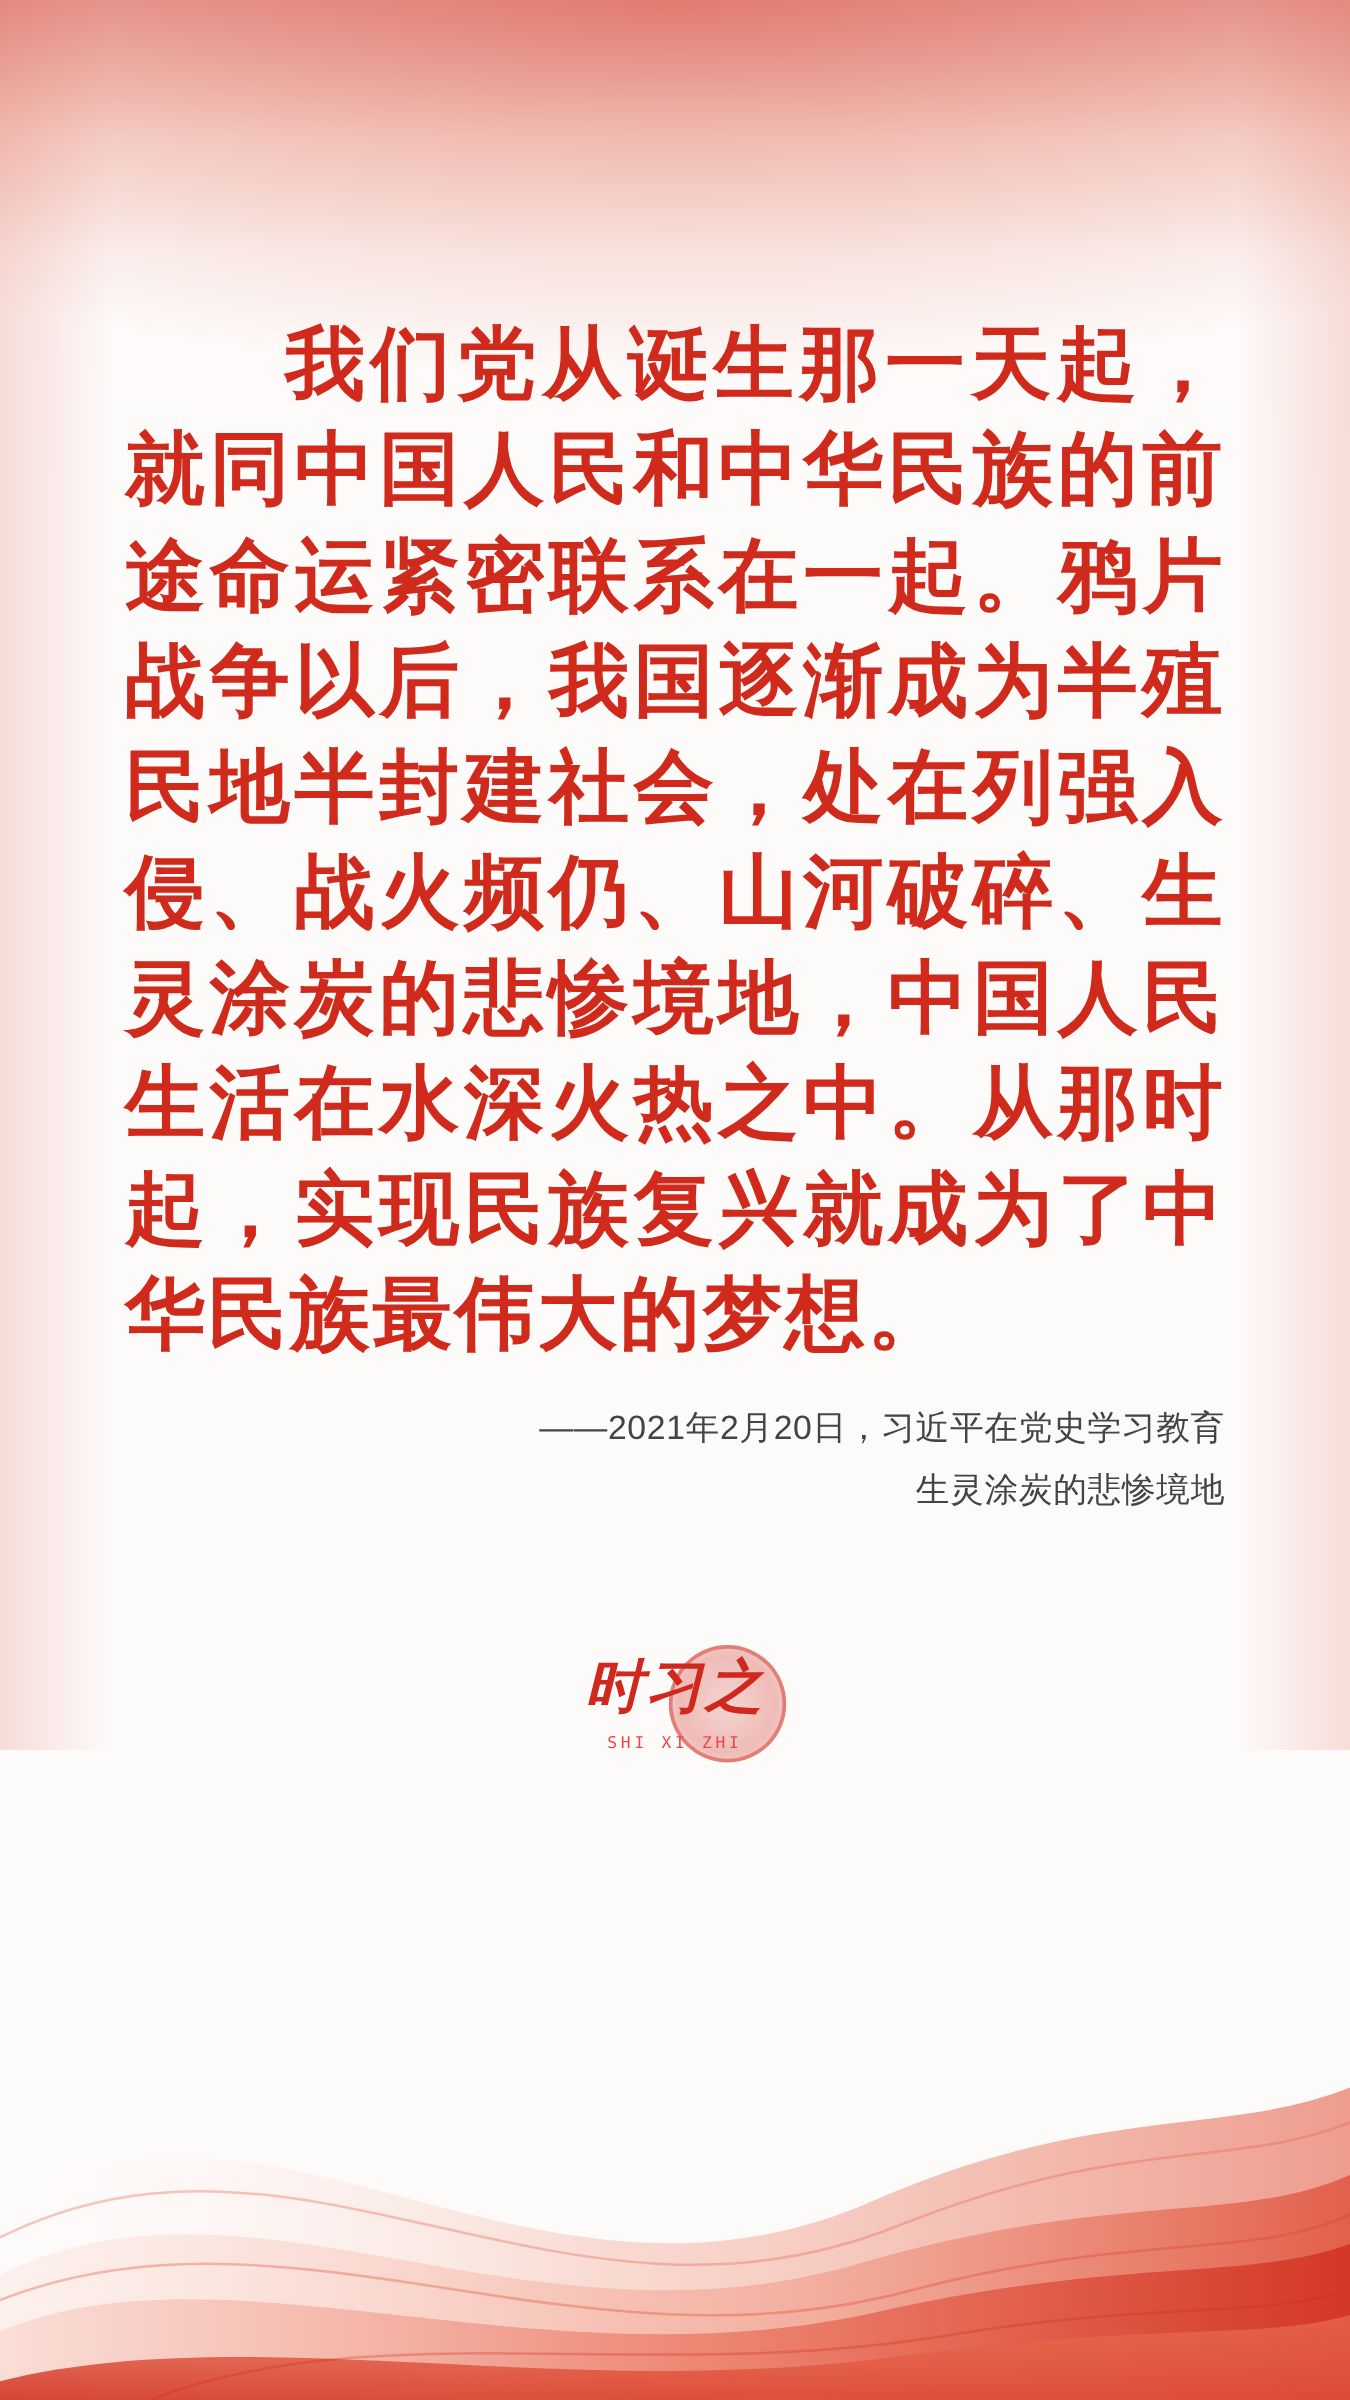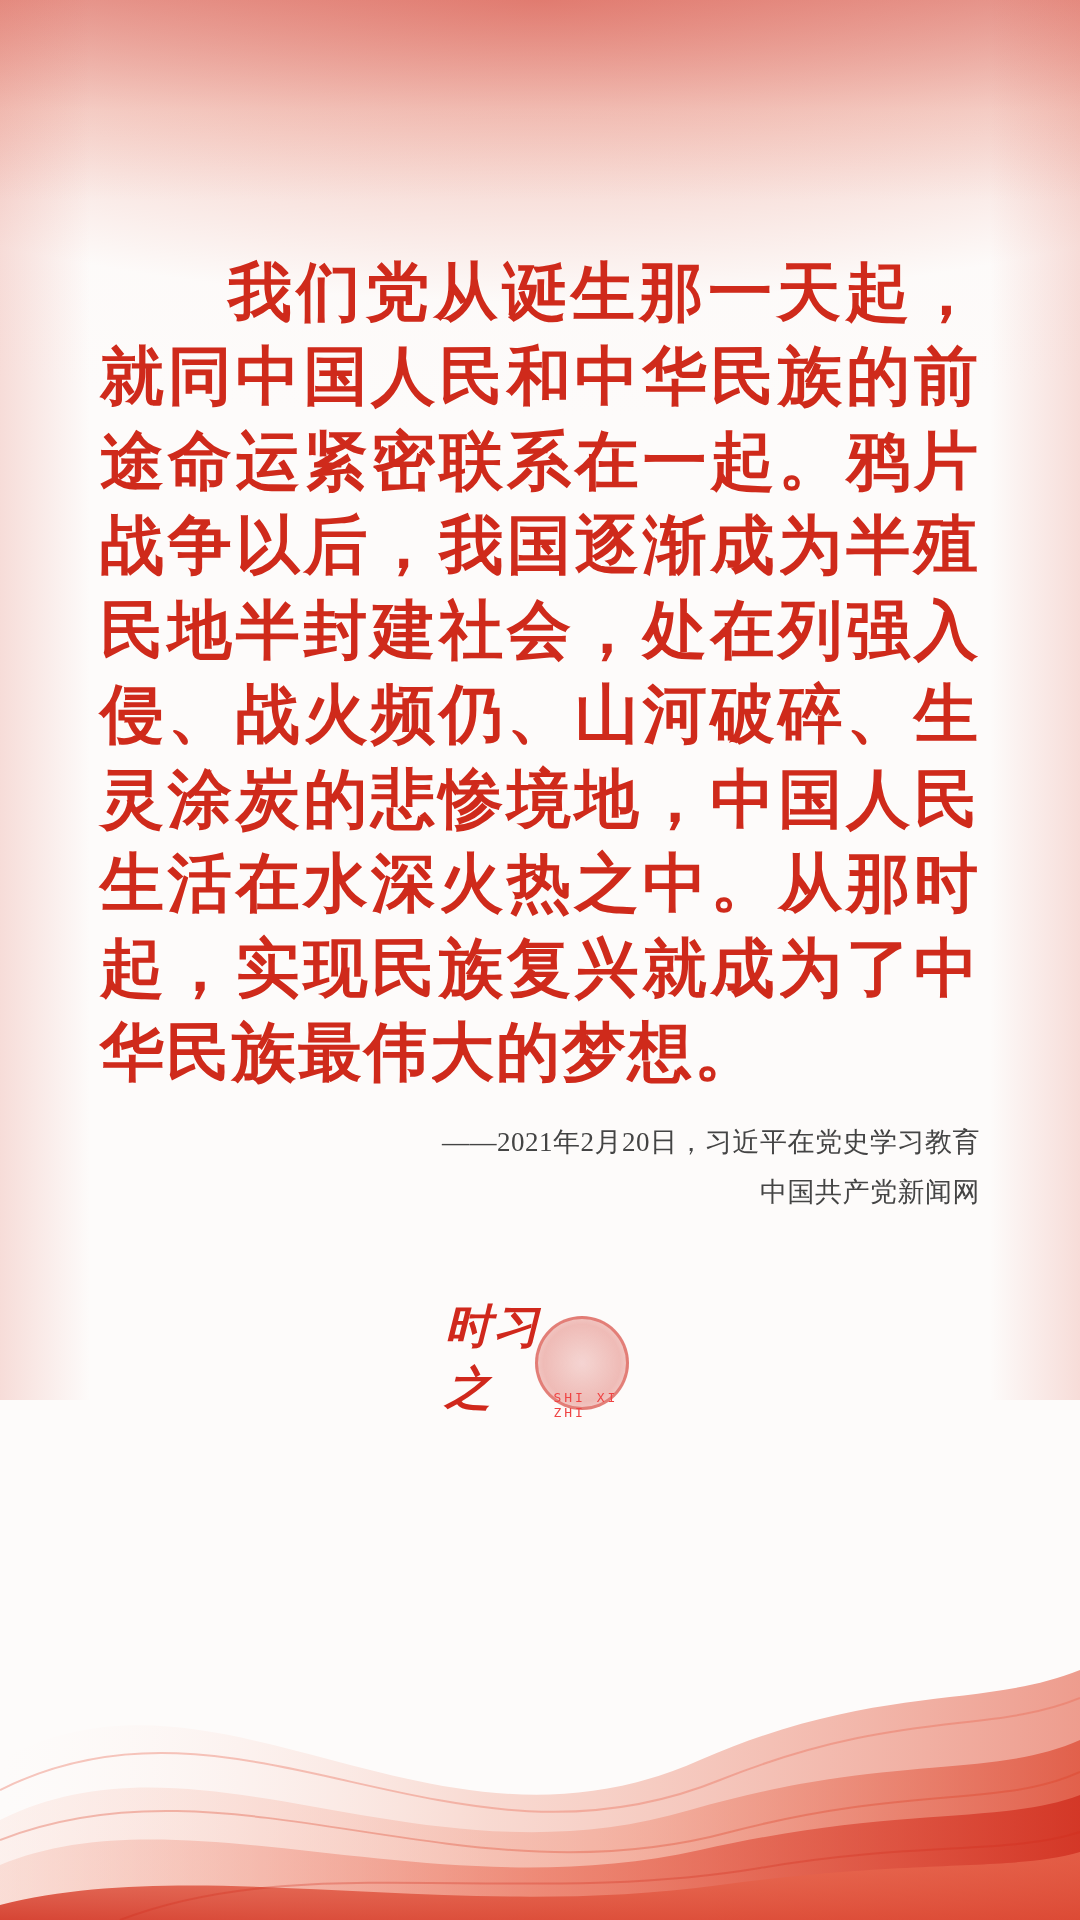--- a/index.html
+++ b/index.html
@@ -74,21 +74,21 @@
   .attribution {
     position: absolute;
     left: 180px;
     top: 1118px;
     width: 800px;
     text-align: right;
     color: #444444;
     font-size: 27px;
     line-height: 1.85;
     letter-spacing: 0.5px;
-    font-family: Liberation Serif, serif;
+    font-family: Liberation Sans, sans-serif;
   }
 
   
   .logo-row {
     position: absolute;
     left: 0;
     top: 1300px;
     width: 1080px;
     display: flex;
     justify-content: center;
@@ -122,22 +122,22 @@
     color: #d0281c;
     letter-spacing: 3.2px;
     font-family: "DejaVu Sans Mono", monospace;
   }
 
   .shixizhi-logo {
     position: relative;
     width: 190px;
     height: 120px;
     display: flex;
-    flex-direction: row;
-    align-items: flex-end;
+    flex-direction: column;
+    align-items: center;
     justify-content: center;
   }
   .shixizhi-logo .seal {
     position: absolute;
     right: 6px;
     top: 16px;
     width: 88px;
     height: 88px;
     border-radius: 50%;
     background: radial-gradient(circle at 50% 50%, rgba(208,40,28,0.18) 0%, rgba(208,40,28,0.30) 62%, rgba(208,40,28,0.12) 100%);
@@ -182,21 +182,21 @@
   <div class="top-wash-2"></div>
   <div class="side-wash-left"></div>
   <div class="side-wash-right"></div>
 
   <div class="quote-block">
     <div class="quote-text">我们党从诞生那一天起，就同中国人民和中华民族的前途命运紧密联系在一起。鸦片战争以后，我国逐渐成为半殖民地半封建社会，处在列强入侵、战火频仍、山河破碎、生灵涂炭的悲惨境地，中国人民生活在水深火热之中。从那时起，实现民族复兴就成为了中华民族最伟大的梦想。</div>
   </div>
 
   <div class="attribution">
     <div>——2021年2月20日，习近平在党史学习教育</div>
-    <div>中国共产党新闻网</div>
+    <div>生灵涂炭的悲惨境地</div>
   </div>
 
   <div class="logo-row">
 
 
     <div class="shixizhi-logo">
       <div class="seal"></div>
       <div class="brand">时习之</div>
       <div class="brand-pinyin">SHI XI ZHI</div>
     </div>

